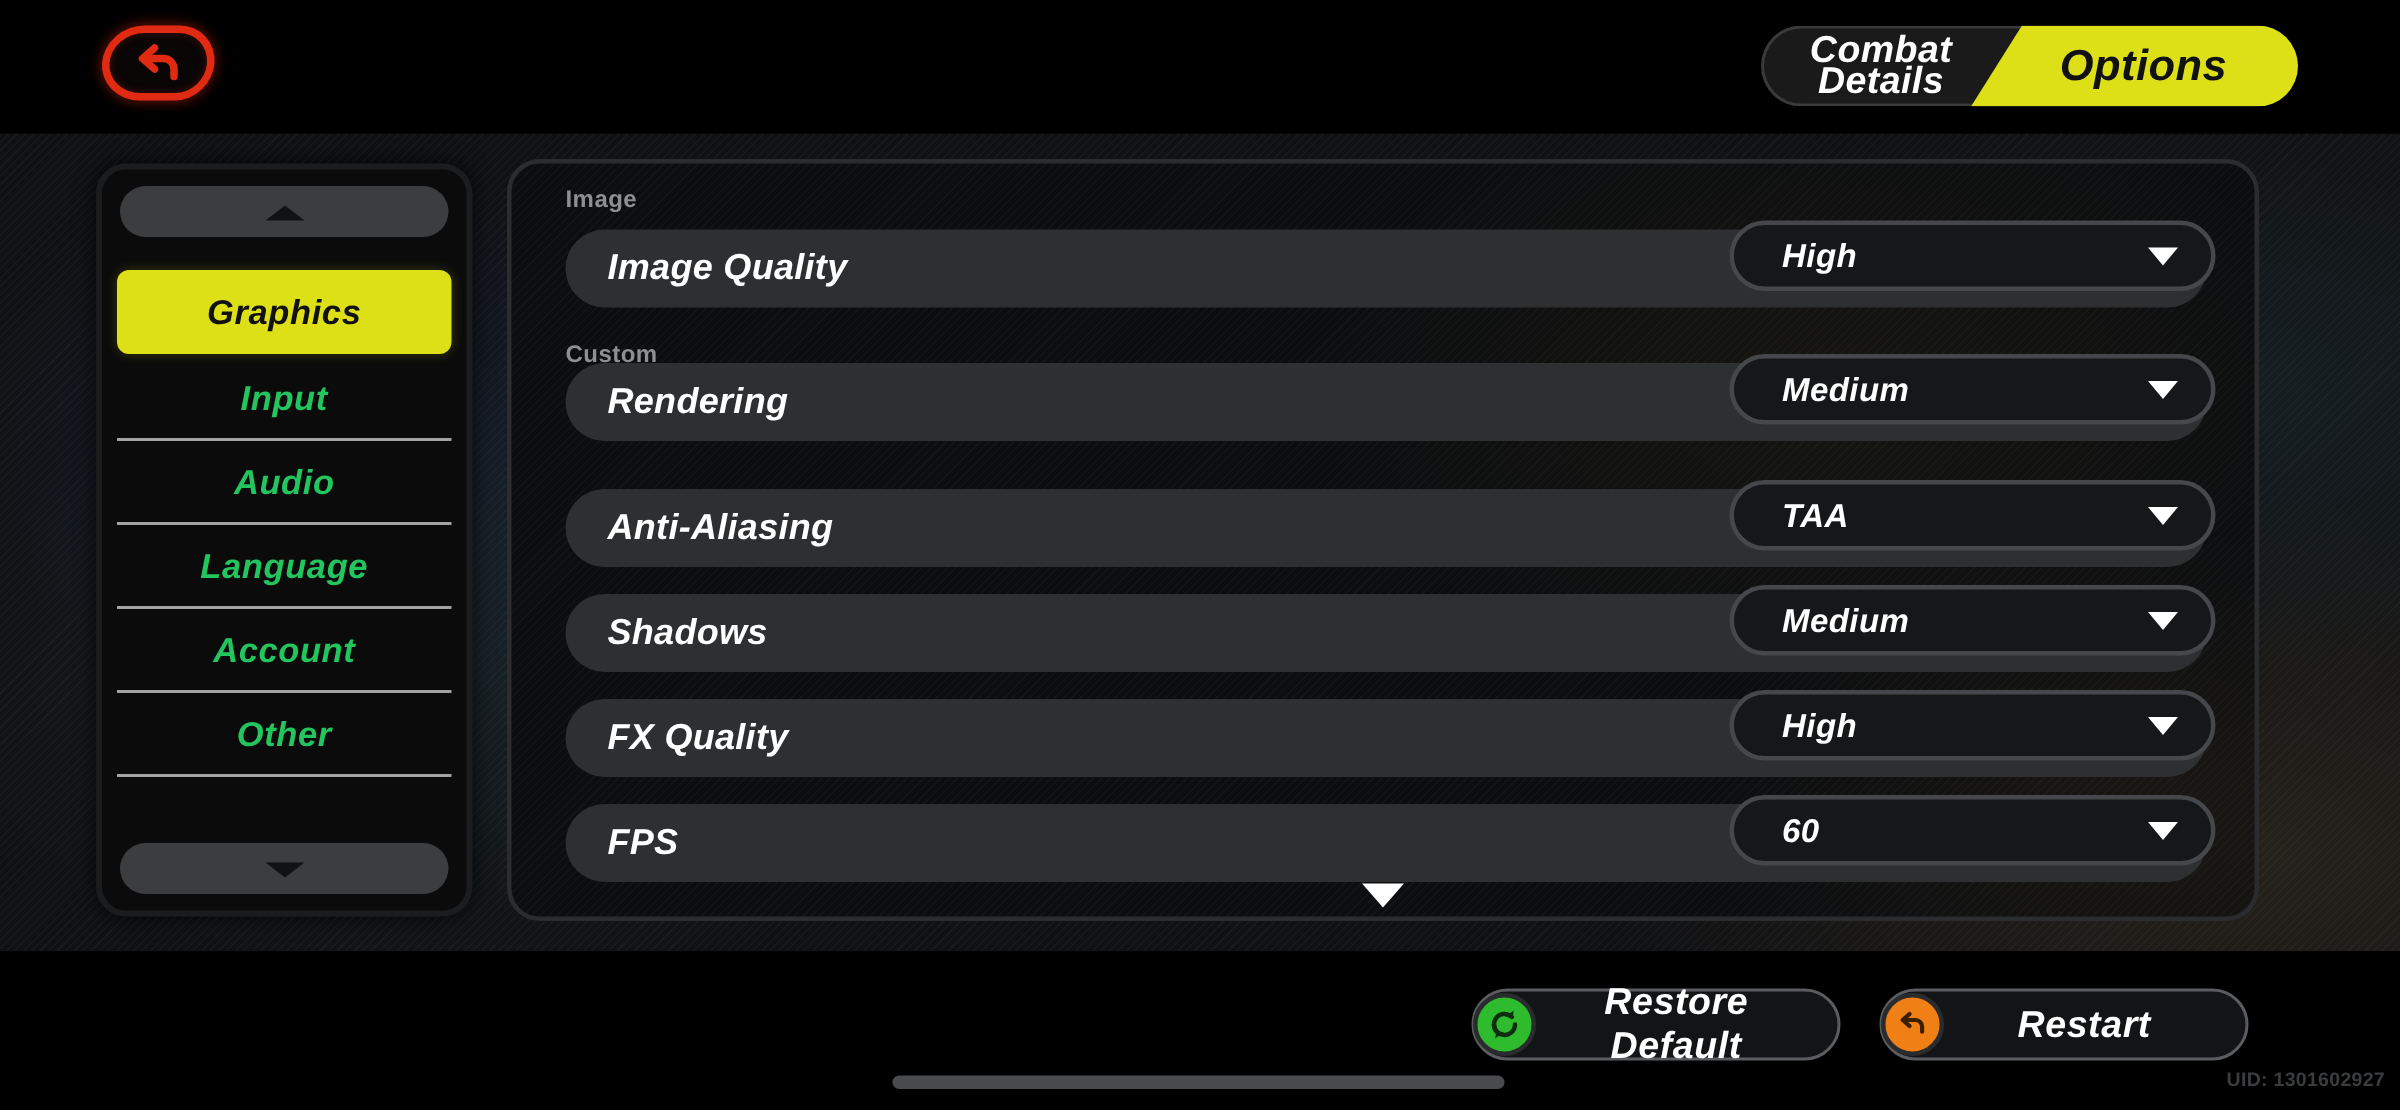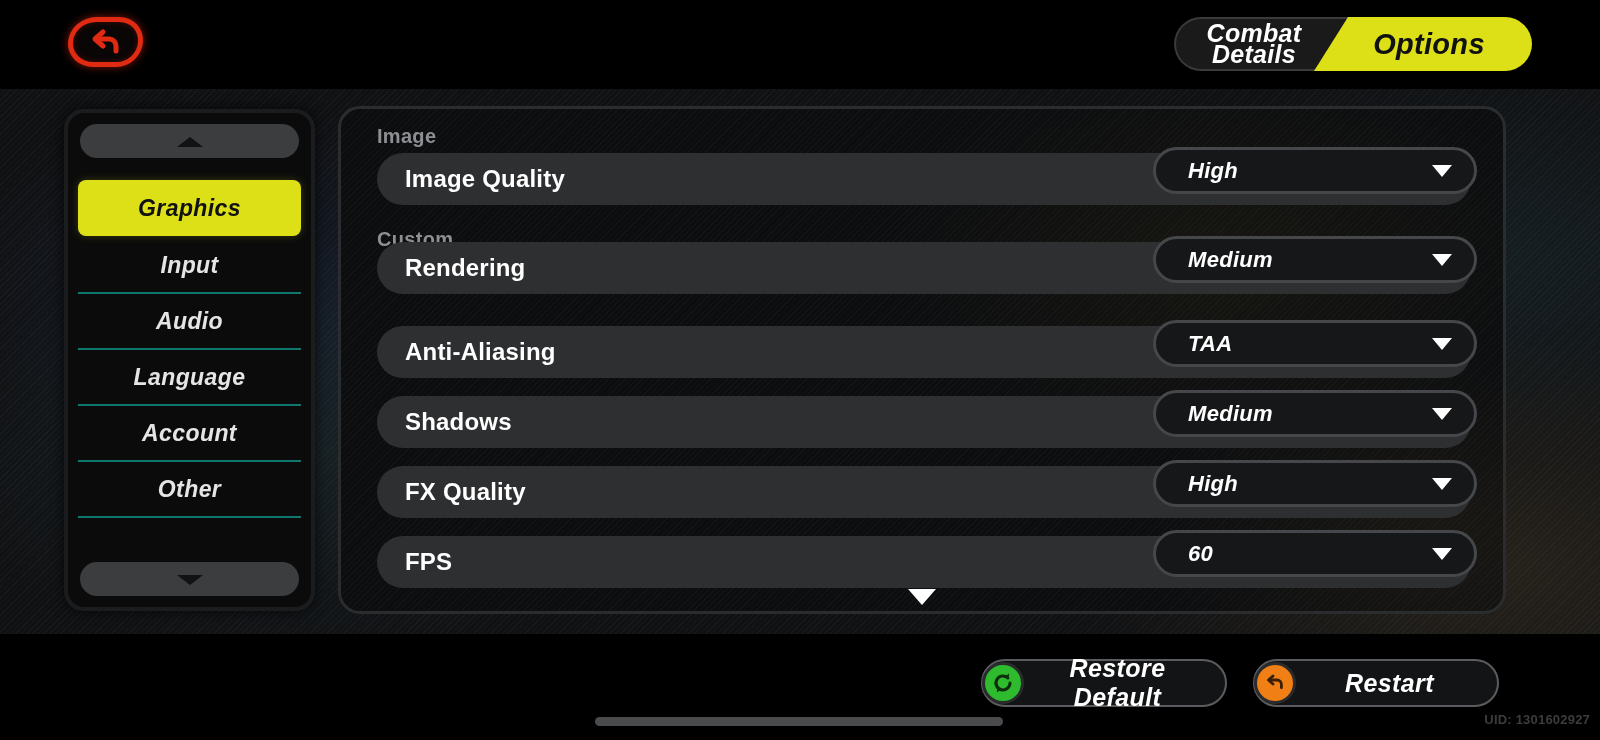--- a/index.html
+++ b/index.html
@@ -105,23 +105,23 @@
     background:#3c3d3f;
     border-radius:17px;
     display:flex; align-items:center; justify-content:center;
     cursor:pointer;
   }
   .side-arrow.bottom { margin:6px 2px 3px; }
   .side-list { position:relative; }
   .side-item {
     height:56px;
     display:flex; align-items:center; justify-content:center;
-    color:#e5e5e5; font-size:23px; font-weight:bold; font-style:italic;
+    color:#22c55e; font-size:23px; font-weight:bold; font-style:italic;
     letter-spacing:.4px;
-    border-bottom:2px solid #0f766e;
+    border-bottom:2px solid #a3a3a3;
     cursor:pointer;
   }
   .side-item.selected {
     background:#dde017;
     color:#111;
     border-radius:8px;
     border-bottom:none;
     margin-bottom:2px;
     box-shadow:0 0 8px rgba(221,224,23,.22);
     margin-top:22px;
@@ -136,33 +136,34 @@
       radial-gradient(420px 260px at 1100px 430px, rgba(120,100,55,.12), transparent 72%),
       repeating-linear-gradient(-45deg, rgba(255,255,255,.028) 0 1px, rgba(0,0,0,0) 1px 4px),
       #0c0d0f;
     border:3px solid #2b2c2e;
     border-radius:22px;
     overflow:hidden;
     z-index:3;
   }
   .section-label {
     position:absolute; left:36px;
-    color:#8d8f93; font-size:20px; font-weight:bold; letter-spacing:.3px;
+    color:#8d8f93; font-size:16px; font-weight:bold; letter-spacing:.3px;
   }
   .row {
     position:absolute; left:36px;
     width:1094px; height:52px;
     background:#2e2f31;
     border-radius:26px;
     display:flex; align-items:center;
   }
   .row-label {
     margin-left:28px;
     color:#fff; font-size:24px; font-weight:bold;
     letter-spacing:.2px;
+    font-style:italic;
   }
   .dropdown {
     position:absolute; right:-6px; top:-6px;
     width:324px; height:47px;
     background:#161718;
     border:3px solid #46474a;
     border-radius:24px;
     display:flex; align-items:center;
     cursor:pointer;
   }

